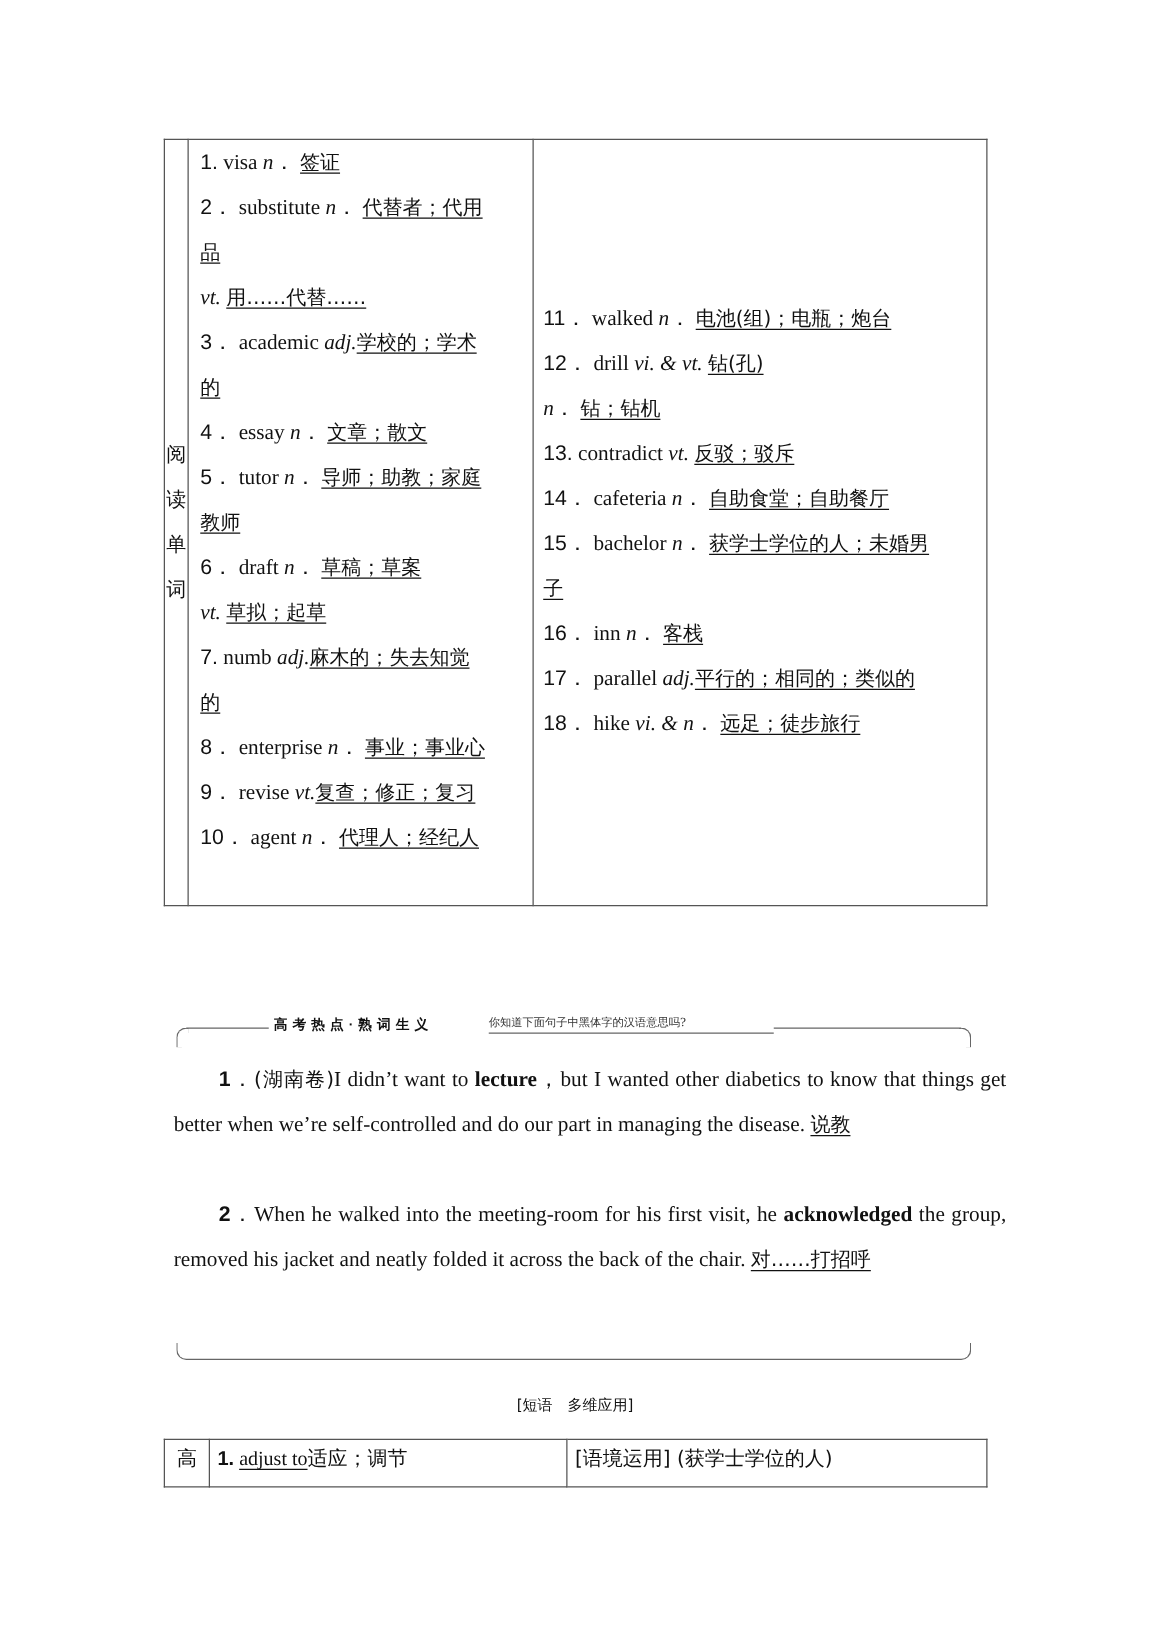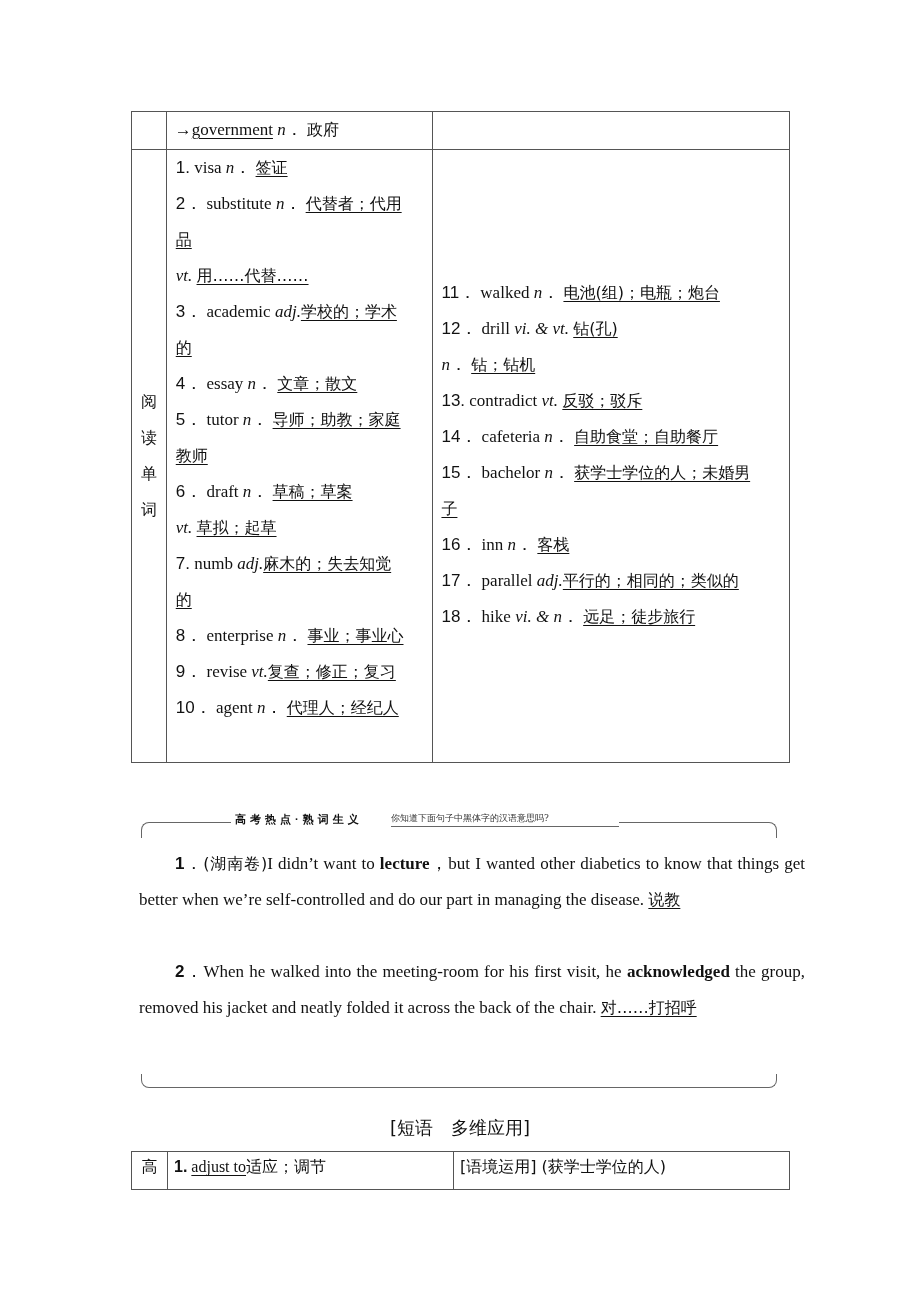--- a/index.html
+++ b/index.html
@@ -27,54 +27,43 @@
   .zh { font-family: "DejaVu Sans", sans-serif; font-size: 16px; }
   .num { font-family: "Liberation Sans", sans-serif; }
 
   
   .hot-box { position: absolute; left: 141px; top: 822px; width: 636px; height: 270px; }
   .hot-top { position: absolute; left: 0; top: 0; width: 636px; height: 14px; }
   .hot-top .line-l { position: absolute; left: 8px; top: 0; width: 82px; border-top: 1px solid #666; }
   .hot-top .corner-l { position: absolute; left: 0; top: 0; width: 10px; height: 16px; border-left: 1px solid #666; border-top: 1px solid #666; border-top-left-radius: 8px; }
   .hot-top .corner-r { position: absolute; right: 0; top: 0; width: 10px; height: 16px; border-right: 1px solid #666; border-top: 1px solid #666; border-top-right-radius: 8px; }
   .hot-top .line-r { position: absolute; left: 478px; right: 8px; top: 0; border-top: 1px solid #666; }
-  .hot-title { position: absolute; left: 90px; top: -10px; font-family: Liberation Sans, sans-serif; font-weight: bold; font-size: 11px; letter-spacing: 4px; background: #fff; padding: 0 4px; }
+  .hot-title { position: absolute; left: 74px; top: -10px; font-family: Liberation Sans, sans-serif; font-weight: bold; font-size: 11px; letter-spacing: 4px; background: #fff; padding: 0 4px; }
   .hot-sub { position: absolute; left: 250px; top: -10px; font-family: "DejaVu Serif", serif; font-size: 9px; color: #333; border-bottom: 1px solid #666; padding-bottom: 1px; width: 228px; }
   .hot-bottom { position: absolute; left: 0; top: 252px; width: 636px; height: 14px; border-left: 1px solid #666; border-right: 1px solid #666; border-bottom: 1px solid #666; border-bottom-left-radius: 8px; border-bottom-right-radius: 8px; }
 
   .para { position: absolute; left: 139px; width: 666px; font-size: 17px; line-height: 36px; text-align: justify; }
   .p1 { top: 846px; }
   .p2 { top: 954px; }
   .para .indent { display: inline-block; width: 36px; }
   .b { font-weight: bold; }
 
-  .section-title { position: absolute; left: 0; width: 920px; top: 1116px; text-align: center; font-family: "DejaVu Sans", sans-serif; font-size: 18px; }
+  .section-title { position: absolute; left: 0; width: 920px; top: 1116px; text-align: center; font-family: "DejaVu Sans", sans-serif; font-size: 12px; }
 
   .phrase-table { position: absolute; left: 131px; top: 1151px; width: 659px; border-collapse: collapse; }
   .phrase-table td { border: 1px solid #555; height: 38px; vertical-align: top; padding-top: 5px; font-size: 16px; }
   .pt-label { width: 36px; text-align: center; font-family: "DejaVu Sans", sans-serif; }
   .pt-left { width: 286px; padding-left: 6px; margin-top: 33px; }
   .pt-right { padding-left: 6px; font-family: "DejaVu Sans", sans-serif; font-size: 15px; }
 </style>
 </head>
 <body>
 
 <table class="vocab-table">
   <tbody>
-      <tr class="row-top">
-    <td class="col-label"></td>
-    <td class="col-left">
-      <div class="cell-text">
-        <span>→</span><span class="u">government</span>
-        <span class="i">n</span><span>．</span>
-        <span class="zh">政府</span>
-      </div>
-    </td>
-    <td class="col-right"></td>
-  </tr>
   <tr class="row-main">
     <td class="label-cell">
       <span>阅</span>
       <span>读</span>
       <span>单</span>
       <span>词</span>
     </td>
     <td class="entries-left">
 
       <div class="line">

